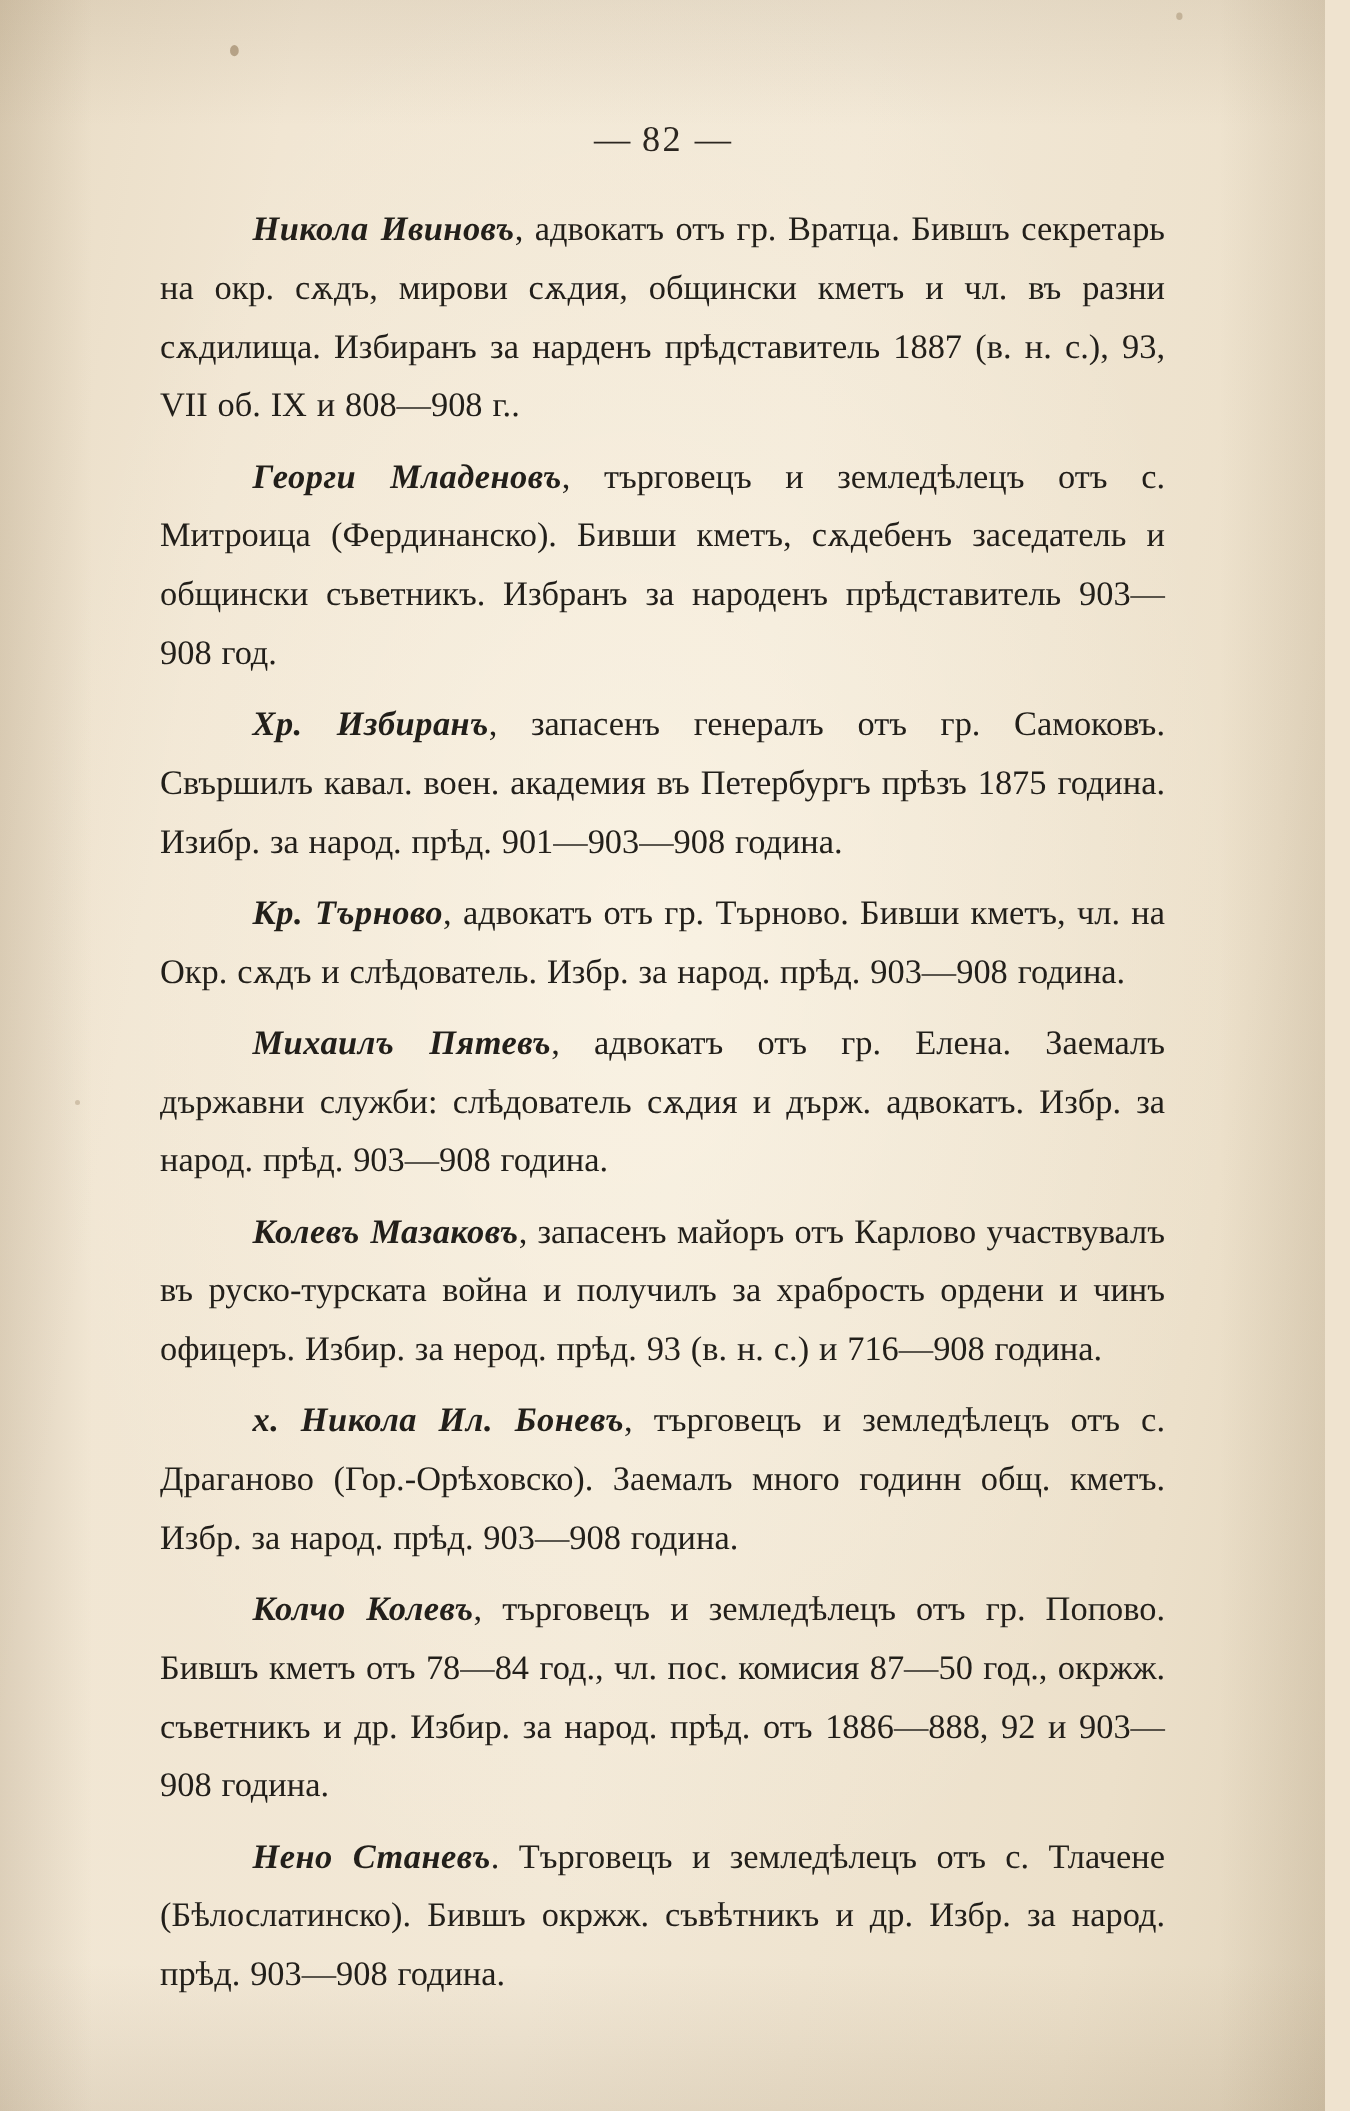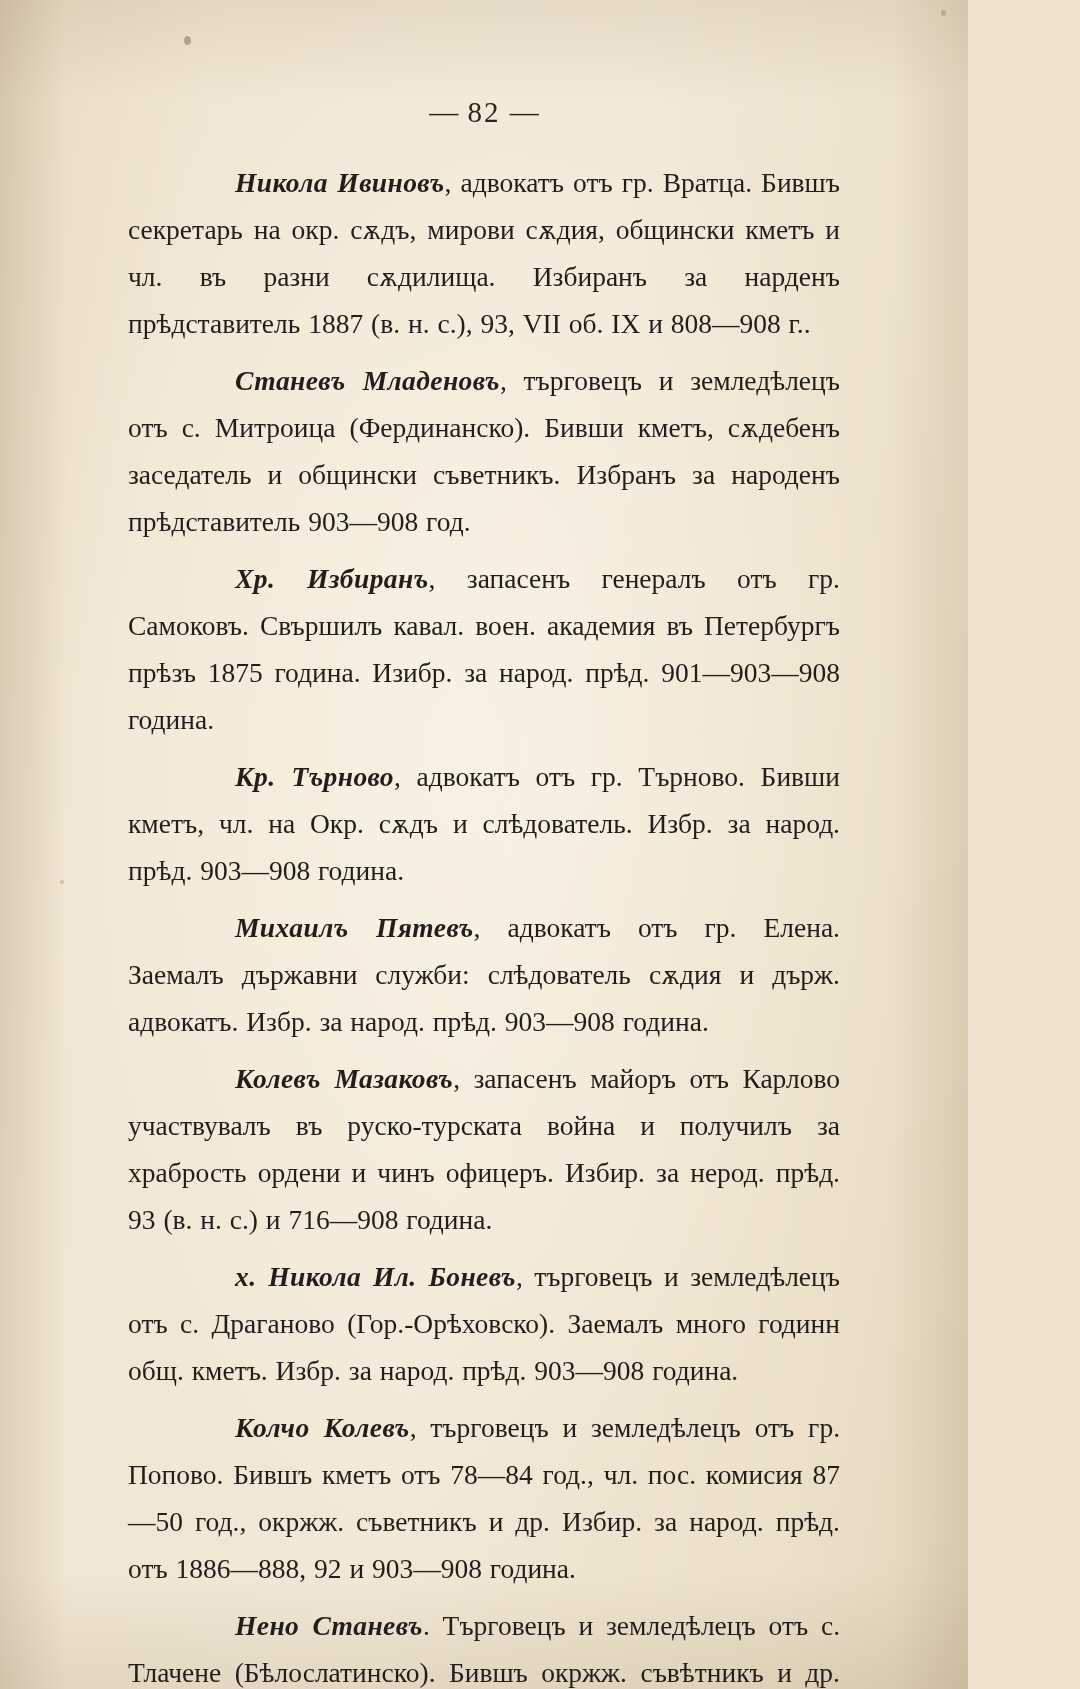--- a/index.html
+++ b/index.html
@@ -9,21 +9,21 @@
   body {
     width: 1080px;
     height: 1689px;
     background: #efe3cf;
     font-family: "Liberation Serif", serif;
     overflow: hidden;
   }
   
   .page {
     position: relative;
-    width: 968px;
+    width: 1060px;
     height: 1689px;
     box-sizing: border-box;
     background:
       radial-gradient(ellipse at 48% 45%, rgba(255,250,238,0.55) 0%, rgba(255,250,238,0.0) 62%),
       linear-gradient(100deg, #e8dbc4 0%, #f1e6d3 18%, #f2e8d6 52%, #ece0ca 84%, #e2d5bd 100%);
   }
   .page::after {
     content: "";
     position: absolute;
     inset: 0;
@@ -66,21 +66,20 @@
     word-spacing: 1px;
     font-family: "Liberation Serif", serif;
   }
   .entry:last-child {
     margin-bottom: 0;
   }
   .name {
     font-style: italic;
     font-weight: bold;
     letter-spacing: 0.4px;
-    margin-left: 33px;
   }
 </style>
 </head>
 <body>
 
 <div class="page">
 
   <span class="speck" style="left:184px; top:36px; width:7px; height:9px;"></span>
   <span class="speck" style="left:941px; top:10px; width:5px; height:6px; background:rgba(120,92,55,0.30);"></span>
   <span class="speck" style="left:60px; top:880px; width:4px; height:4px; background:rgba(120,92,55,0.25);"></span>
@@ -91,21 +90,21 @@
       <span class="dash">—</span>
       <span>82</span>
       <span class="dash">—</span>
     </div>
 
     <p class="entry">
       <span class="name">Никола Ивиновъ</span><span>, адвокатъ отъ гр. Вратца. Бившъ секретарь на окр. сѫдъ, мирови сѫдия, общински кметъ и чл. въ разни сѫдилища. Избиранъ за нарденъ прѣдставитель 1887 (в. н. с.), 93, VII об. IX и 808—908 г..</span>
     </p>
 
     <p class="entry">
-      <span class="name">Станевъ Младеновъ</span><span>, търговецъ и земледѣлецъ отъ с. Митроица (Фердинанско). Бивши кметъ, сѫдебенъ заседатель и общински съветникъ. Избранъ за народенъ прѣдставитель 903—908 год.</span>
+      <span class="name">Георги Младеновъ</span><span>, търговецъ и земледѣлецъ отъ с. Митроица (Фердинанско). Бивши кметъ, сѫдебенъ заседатель и общински съветникъ. Избранъ за народенъ прѣдставитель 903—908 год.</span>
     </p>
 
     <p class="entry">
       <span class="name">Хр. Избиранъ</span><span>, запасенъ генералъ отъ гр. Самоковъ. Свършилъ кавал. воен. академия въ Петербургъ прѣзъ 1875 година. Изибр. за народ. прѣд. 901—903—908 година.</span>
     </p>
 
     <p class="entry">
       <span class="name">Кр. Търново</span><span>, адвокатъ отъ гр. Търново. Бивши кметъ, чл. на Окр. сѫдъ и слѣдователь. Избр. за народ. прѣд. 903—908 година.</span>
     </p>
 

